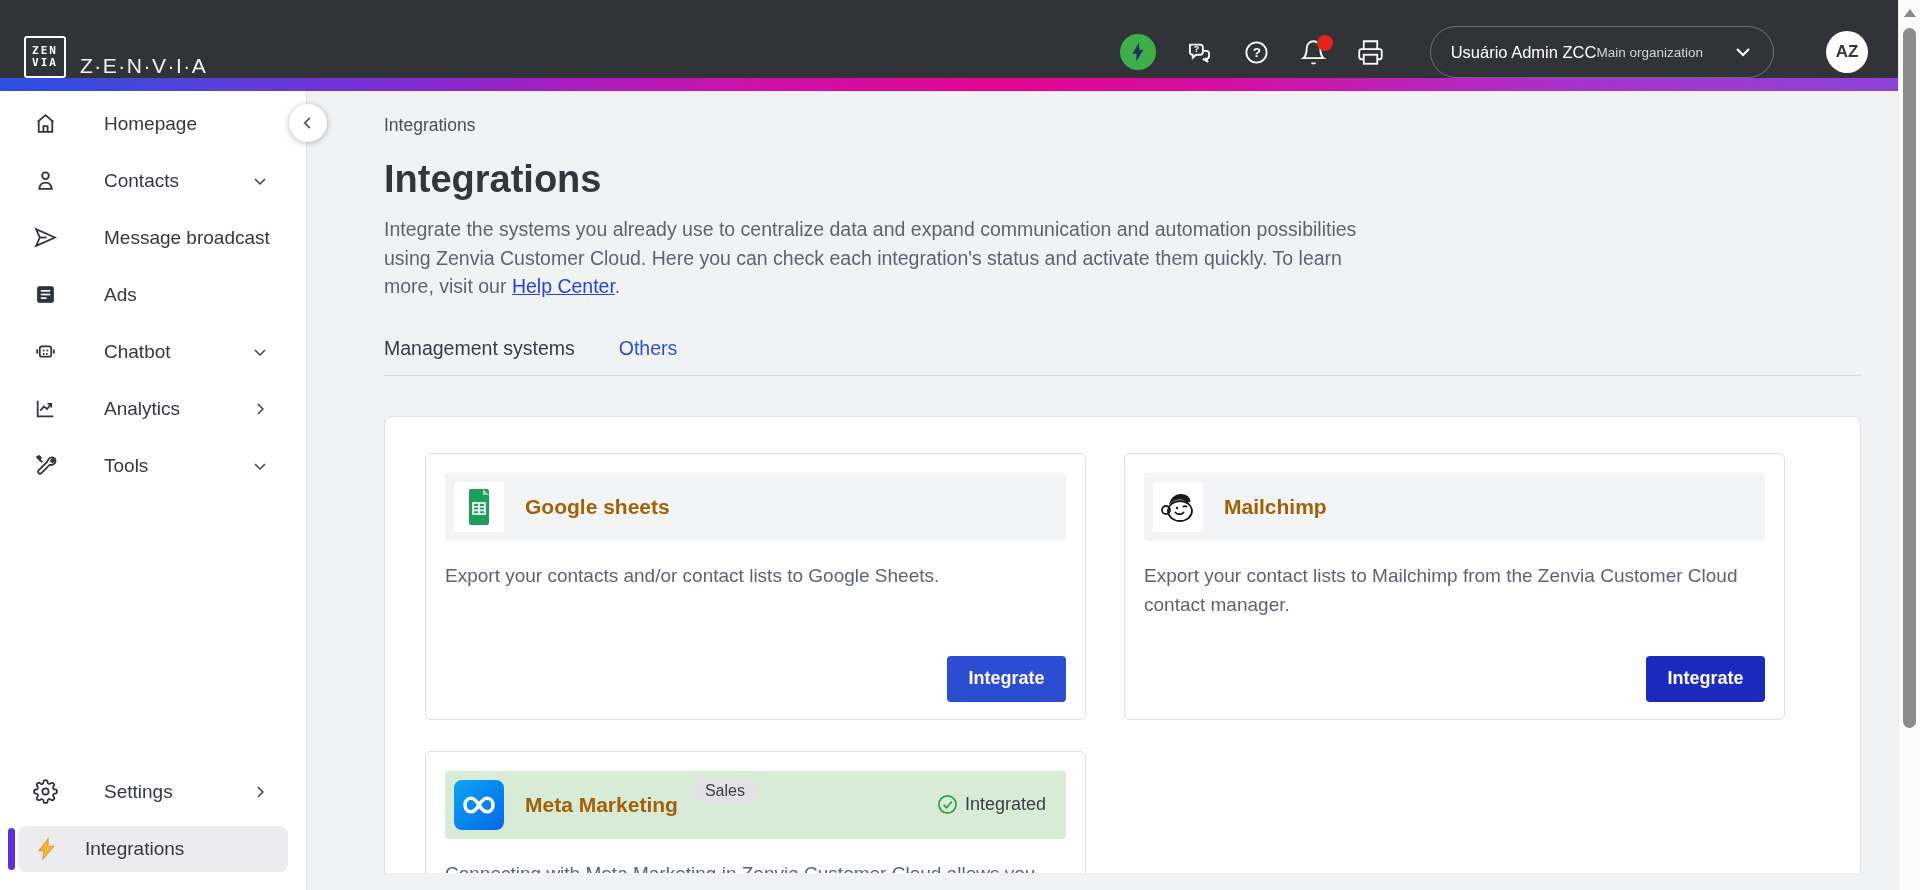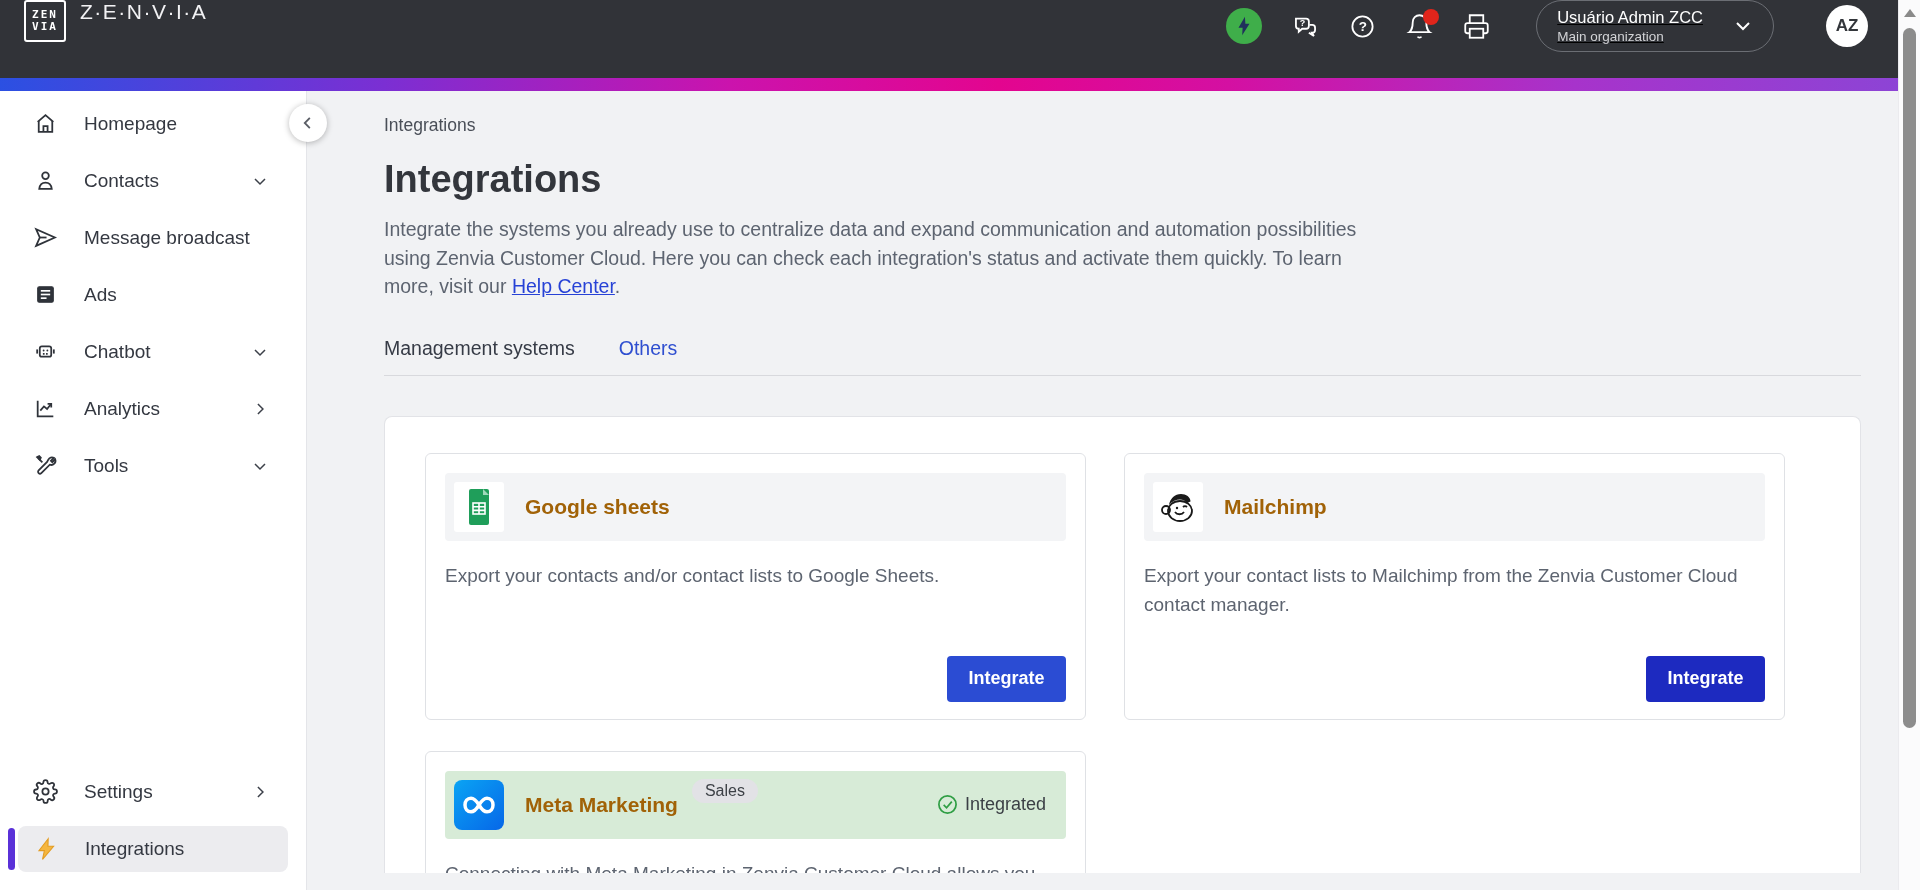--- a/index.html
+++ b/index.html
@@ -1,55 +1,55 @@
 <!DOCTYPE html>
 <html><head>
 <meta charset="utf-8">
 <style>
   * { margin:0; padding:0; box-sizing:border-box; }
   html,body { width:1920px; height:890px; overflow:hidden; background:#f1f2f4;
               font-family:"Liberation Sans", sans-serif; }
 
   
-  .topbar { height:78px; background:#313338; display:flex; align-items:flex-start;
+  .topbar { height:78px; background:#313338; display:flex; align-items:flex-end;
             padding:0 52px 0 24px; position:relative; z-index:2; }
   .logo-box { width:42px; height:42px; border:2px solid #fff; border-radius:3px;
               display:flex; flex-direction:column; align-items:center; justify-content:center;
               color:#fff; font-family:"DejaVu Sans Mono", monospace; font-size:11px;
               font-weight:bold; letter-spacing:2px; line-height:12px; }
   .brand { color:#f2f2f4; font-size:21px; letter-spacing:1.5px; margin-left:14px; font-weight:400; }
   .topbar-right { margin-left:auto; display:flex; align-items:center; gap:30px; }
   .tb-icon { width:27px; height:27px; position:relative; display:flex; align-items:center; justify-content:center; cursor:pointer; }
   .tb-icon svg { width:27px; height:27px; }
   .status-circle { width:36px; height:36px; border-radius:50%; background:#3fae4a;
                    display:flex; align-items:center; justify-content:center; cursor:pointer; }
   .status-circle svg { width:22px; height:22px; }
   .notif-dot { position:absolute; top:-4px; right:-6px; width:16px; height:16px;
                border-radius:50%; background:#e1251b; }
   .user-pill { margin-left:16px; height:52px; border:1px solid #6b6e74; border-radius:28px;
                display:flex; align-items:center; padding:5px 18px 5px 20px; cursor:pointer; }
-  .user-names { display:flex; flex-direction:column;text-decoration:underline; }
+  .user-names { display:flex; flex-direction:row; }
   .user-name { color:#fff; font-size:16.5px; }
   .user-org  { color:#d2d3d6; font-size:13.5px; margin-top:2px; }
   .pill-chev { margin-left:28px; }
   .avatar { width:42px; height:42px; border-radius:50%; background:#fff; margin-left:22px;
             display:flex; align-items:center; justify-content:center;
             color:#33363b; font-weight:bold; font-size:17px; cursor:pointer; }
 
   
   .gradient-bar { height:13px;
     background:linear-gradient(90deg,#2b50e2 0%,#7b2fd3 20%,#cb13ad 38%,#e3058f 52%,#d410a2 64%,#a733cb 82%,#8b45d6 100%); }
 
   
   .layout { display:flex; height:799px; position:relative; }
 
   
   .sidebar { width:307px; background:#fff; border-right:1px solid #e4e5e9;
              display:flex; flex-direction:column; padding:4px 0 18px 0; }
-  .side-item { height:57px; display:flex; align-items:center; padding-left:32px; cursor:pointer; color:#343841; }
+  .side-item { height:57px; display:flex; align-items:center; padding-left:32px; cursor:pointer; color:#343841;gap:20px; }
   .side-item .s-icon { width:26px; height:26px; display:flex; align-items:center; justify-content:center; }
   .side-item .s-icon svg { width:25px; height:25px; stroke:#2f333a; }
   .side-label { font-size:19px; margin-left:26px; }
   .side-chev { margin-left:auto; margin-right:36px; display:flex; }
   .side-chev svg { width:20px; height:20px; stroke:#3c4049; }
   .side-spacer { flex:1; }
   .active-row { position:relative; padding:0 18px; height:46px; margin-top:6px; }
   .active-row::before { content:''; position:absolute; left:8px; top:2px; bottom:2px; width:7px;
                         background:#5a31d8; border-radius:4px; }
   .active-inner { background:#ececef; border-radius:8px; height:46px; display:flex;

